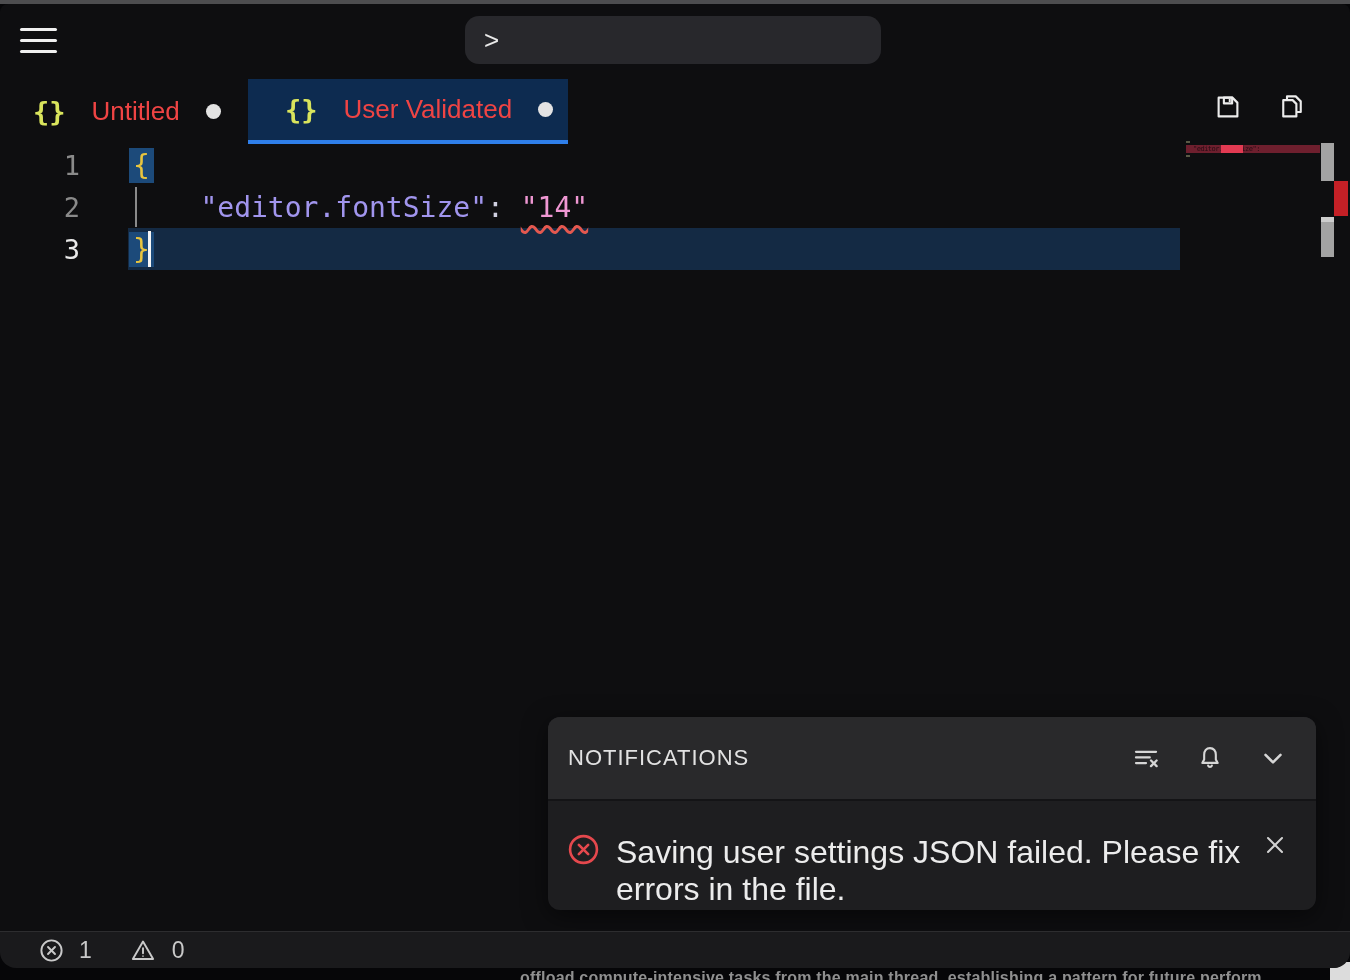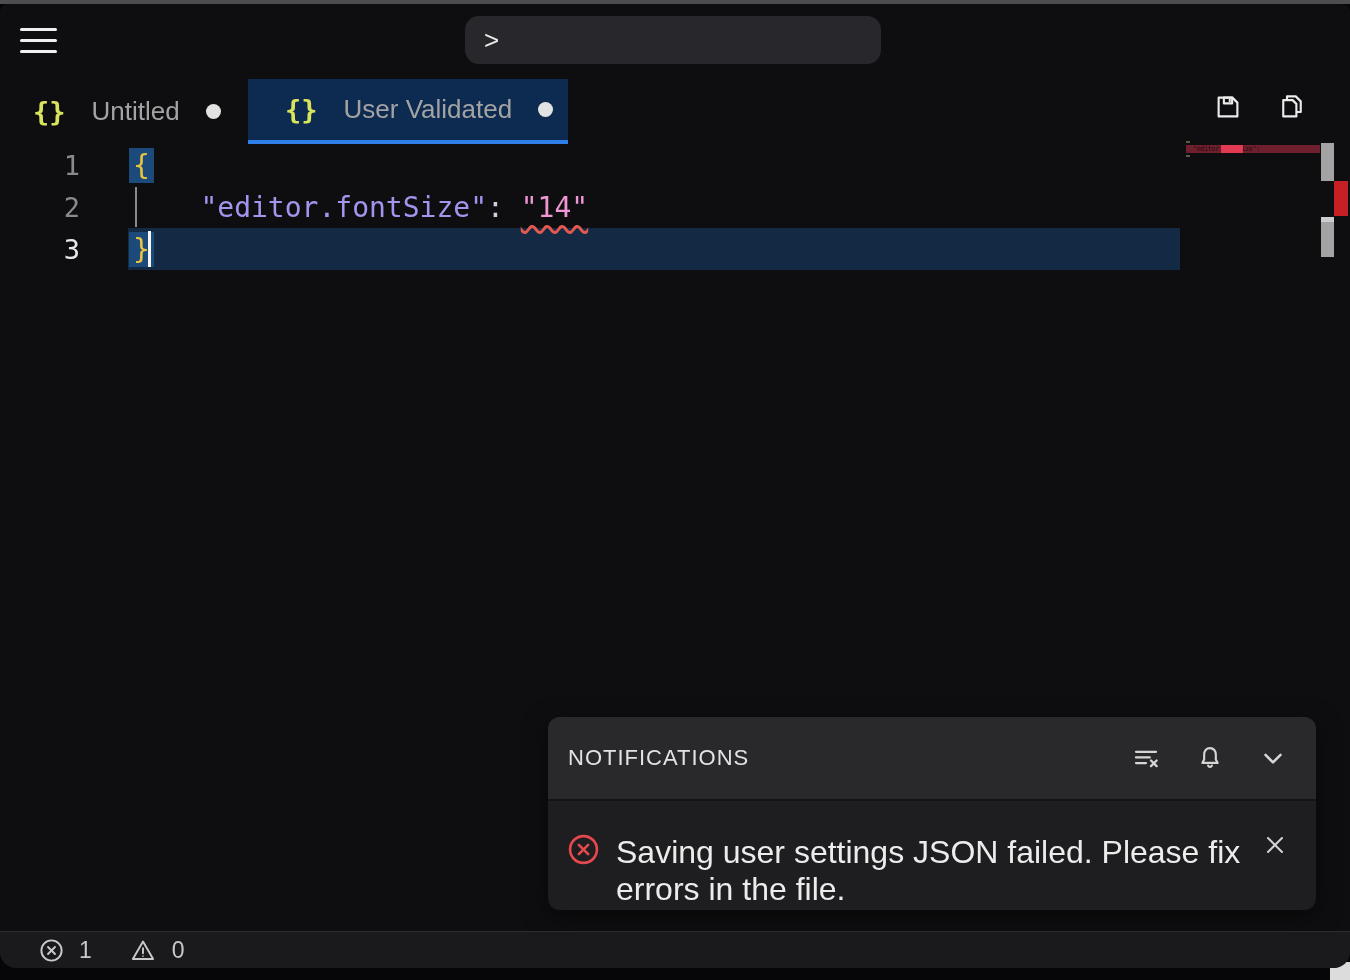--- a/index.html
+++ b/index.html
@@ -27,21 +27,21 @@
   #command-palette { left:465px; top:12px; width:416px; height:48px; background:#28282c;
         border-radius:14px; color:#eaeaea; font-size:26px; line-height:48px; padding-left:19px; }
 
   #save-button { left:1213px; top:88px; width:30px; height:30px; }
   #copy-button { left:1277px; top:88px; width:30px; height:30px; }
 
   
   #tabbar { left:0; top:75px; width:1350px; height:65px; display:flex; }
   .tab { height:65px; display:flex; align-items:center; gap:26px; cursor:pointer; }
   .tab-braces { font-family:"DejaVu Sans Mono", monospace; font-weight:bold; font-size:27px; color:#d9e45c; }
-  .tab-label { font-size:26px; color:#a3a3a3; }
+  .tab-label { font-size:26px; color:#ef4444; }
   .tab-dot { width:15px; height:15px; border-radius:50%; background:#e3e3e3; }
   #tab-untitled { width:248px; padding-left:33px; }
   #tab-user-settings { width:320px; padding-left:37px; background:#0d2b50; border-bottom:4px solid #2f7fea; }
 
   
   .ed-row { left:0; width:1320px; height:42px; display:flex; align-items:center; }
   .ln { width:80px; text-align:right; font-family:"DejaVu Sans Mono", monospace; font-size:27px; color:#8a8a8a; flex:none; }
   .code { margin-left:53px; font-family:"DejaVu Sans Mono", monospace; font-size:28px; white-space:pre; }
   .brace { color:#e9c53e; }
   .bracket-box { background:#1c4a7a; padding:1px 4px; margin:0 -4px; }
@@ -93,20 +93,23 @@
 
   svg { display:block; }
 </style>
 </head>
 <body>
 
 <div id="stage">
 
   <div class="abs" id="top-strip"></div>
   <div class="abs" id="bg-white-block"></div>
+  <div class="abs" id="bottom-text-strip">
+    <span>offload compute-intensive tasks from the main thread, establishing a pattern for future perform</span>
+  </div>
 
   <div class="abs" id="app-window">
 
     <div class="abs" id="hamburger">
       <div></div>
         <div></div>
         <div></div>
     </div>
     <div class="abs" id="command-palette">
       <span>&gt;</span>

